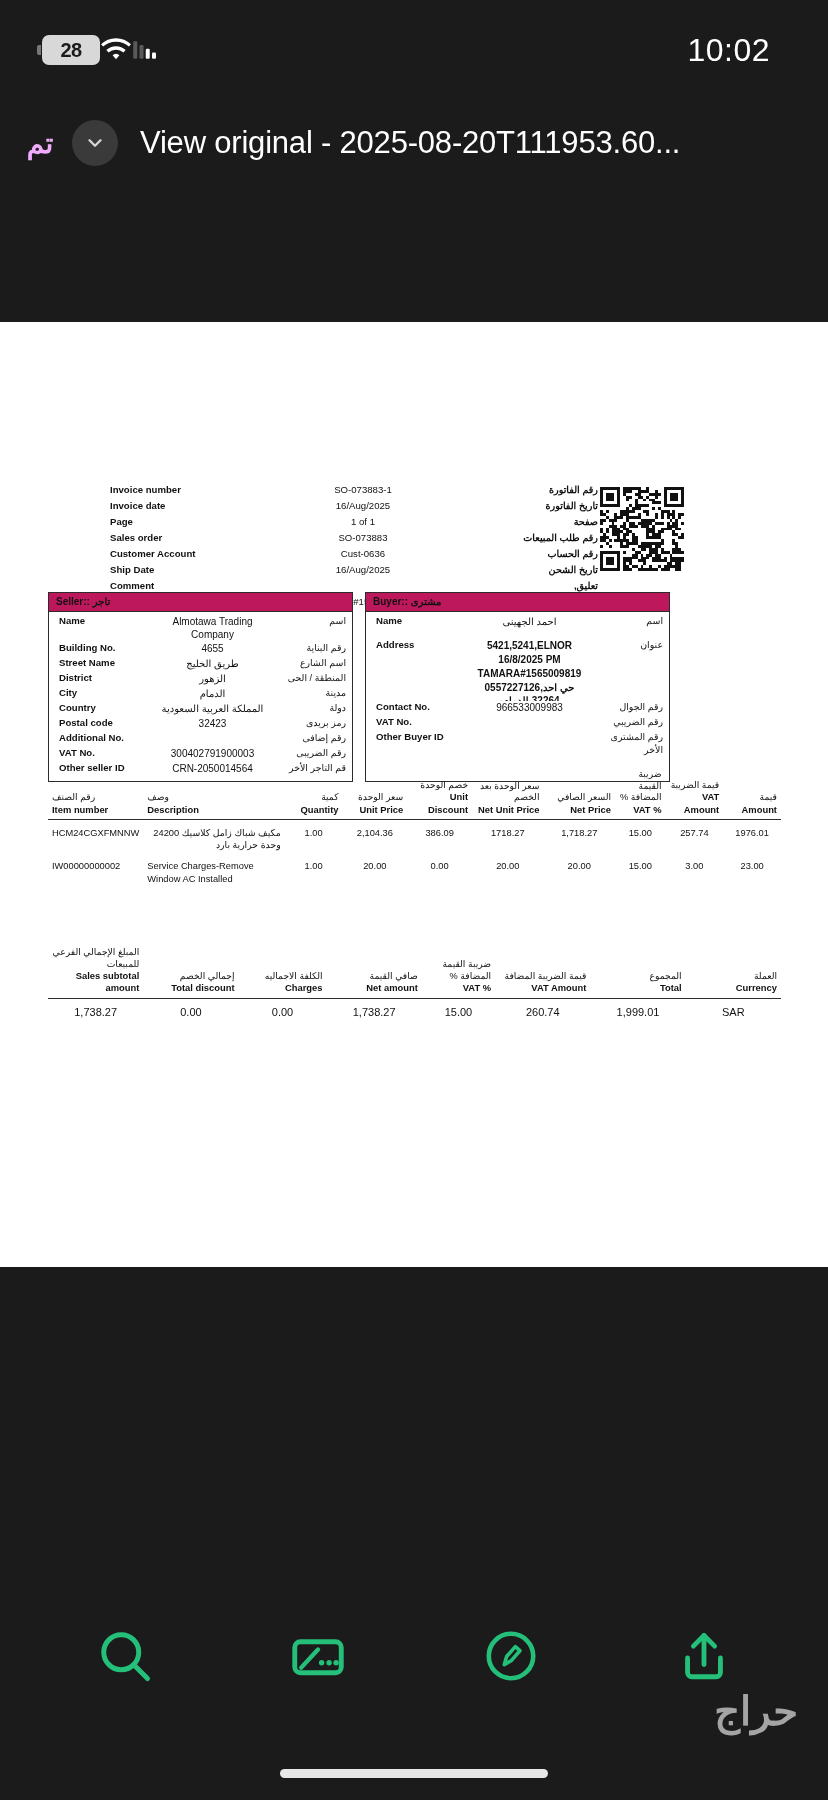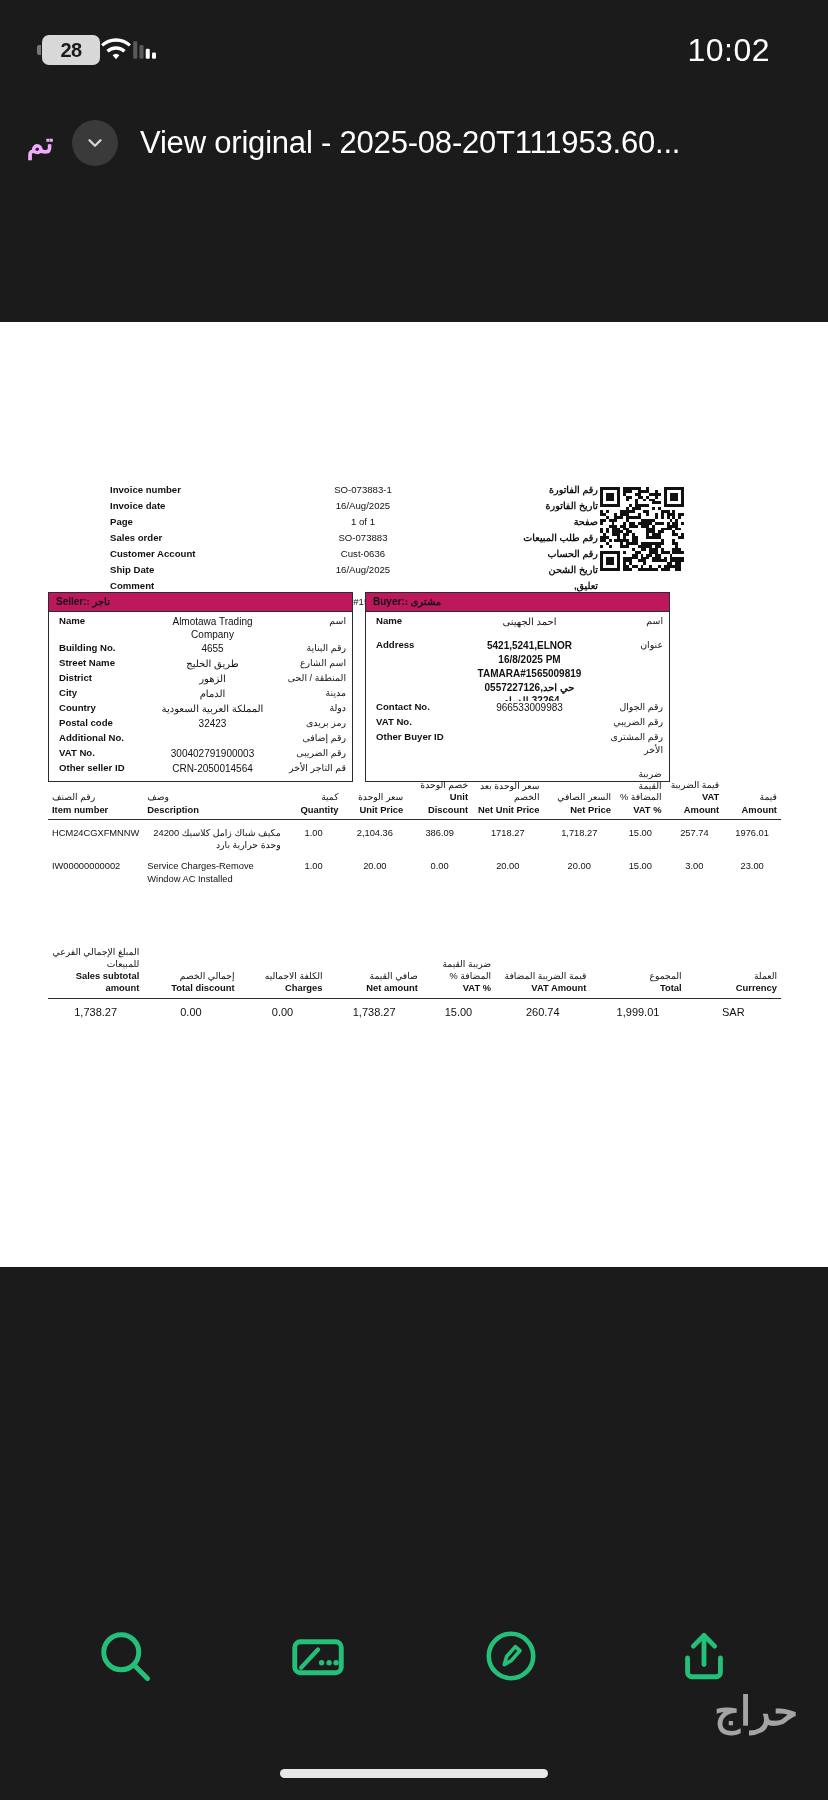--- a/index.html
+++ b/index.html
@@ -205,21 +205,21 @@
     box-sizing: border-box;
   }
   .party-head {
     background: #be185d;
     border-bottom: 1.4px solid #2c2c2c;
     display: flex;
     padding: 2px 7px 3px 7px;
     font-weight: bold;
     font-size: 10px;
   }
-  .party-head-ar { direction: rtl; font-weight: bold; font-family: Liberation Serif, serif; }
+  .party-head-ar { direction: rtl; font-weight: bold; }
   .party-body { padding: 3px 6px 4px 6px; }
   .p-row {
     display: flex;
     align-items: flex-start;
     min-height: 15px;
   }
   .p-label {
     width: 96px;
     font-weight: bold;
     font-size: 9.6px;

